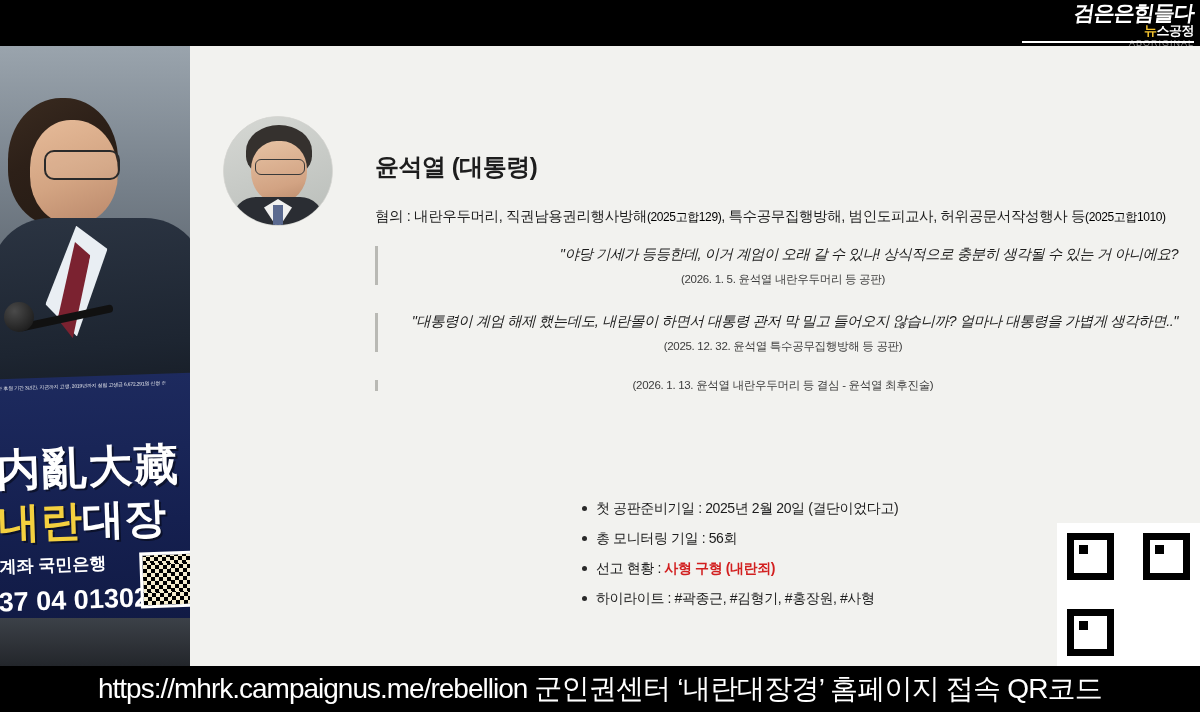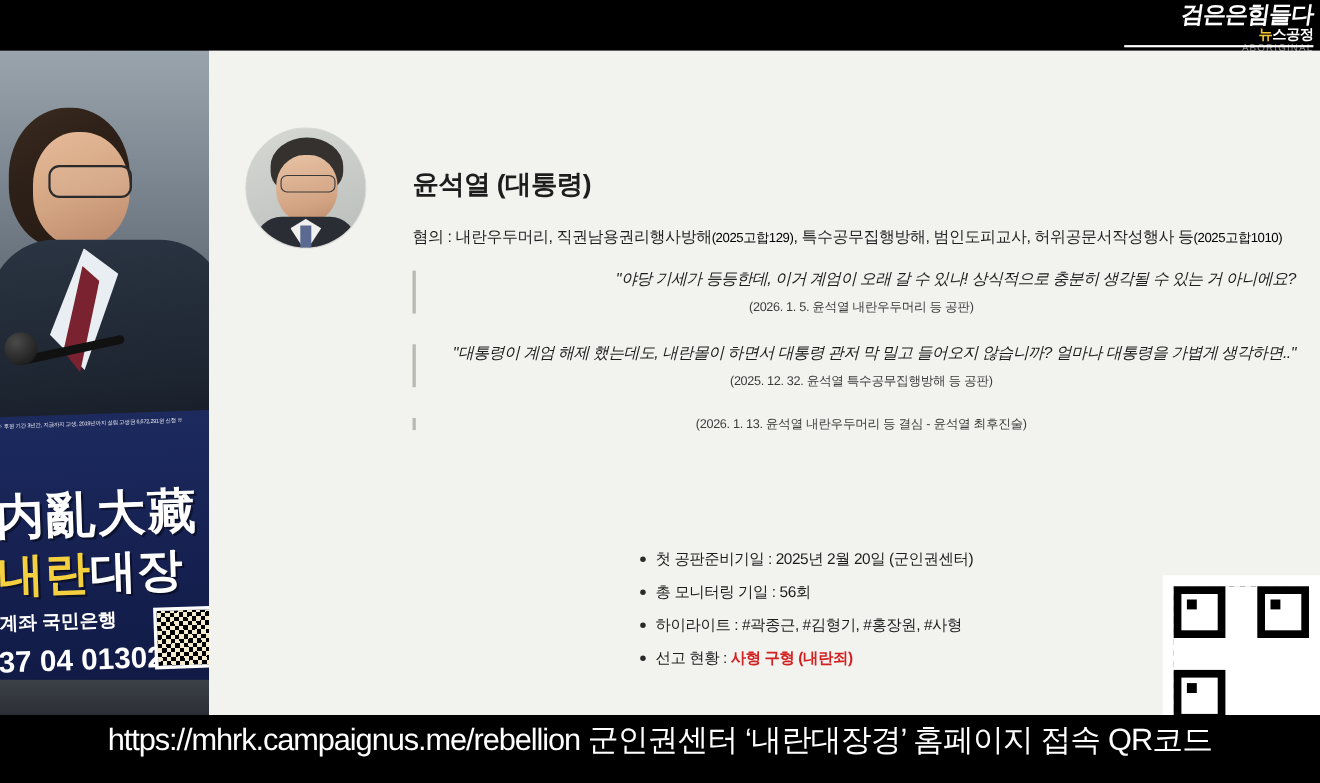--- a/index.html
+++ b/index.html
@@ -423,21 +423,21 @@
     display: block;
   }
   .qr-eye.tl { left: 0; top: 0; }
   .qr-eye.tr { right: 0; top: 0; }
   .qr-eye.bl { left: 0; bottom: 0; }
 
   
   .caption-bar {
     position: absolute;
     left: 0;
-    bottom: 16px;
+    bottom: 0;
     width: 1200px;
     height: 46px;
     background: #000000;
     display: flex;
     align-items: center;
     justify-content: center;
     overflow: hidden;
   }
   .caption-text {
     color: #ffffff;
@@ -522,30 +522,30 @@
           <div class="quote-text">"대통령이 계엄 해제 했는데도, 내란몰이 하면서 대통령 관저 막 밀고 들어오지 않습니까? 얼마나 대통령을 가볍게 생각하면.."</div>
           <div class="quote-src">(2025. 12. 32. 윤석열 특수공무집행방해 등 공판)</div>
         </div>
         <div class="quote">
           <div class="quote-src">(2026. 1. 13. 윤석열 내란우두머리 등 결심 - 윤석열 최후진술)</div>
         </div>
       </div>
 
       <div class="bullets">
         <div class="bullet">
-          <span>첫 공판준비기일 : 2025년 2월 20일 (군인권센터)</span>
+          <span>첫 공판준비기일 : 2025년 2월 20일 (결단이었다고)</span>
         </div>
         <div class="bullet">
           <span>총 모니터링 기일 : 56회</span>
         </div>
         <div class="bullet">
+          <span>선고 현황 : </span><span class="red">사형 구형 (내란죄)</span>
+        </div>
+        <div class="bullet">
           <span>하이라이트 : #곽종근, #김형기, #홍장원, #사형</span>
-        </div>
-        <div class="bullet">
-          <span>선고 현황 : </span><span class="red">사형 구형 (내란죄)</span>
         </div>
       </div>
 
       <div class="qr-box">
         <div class="qr-img">
           <div class="qr-eye tl">
               <i></i>
             </div>
           <div class="qr-eye tr">
               <i></i>

